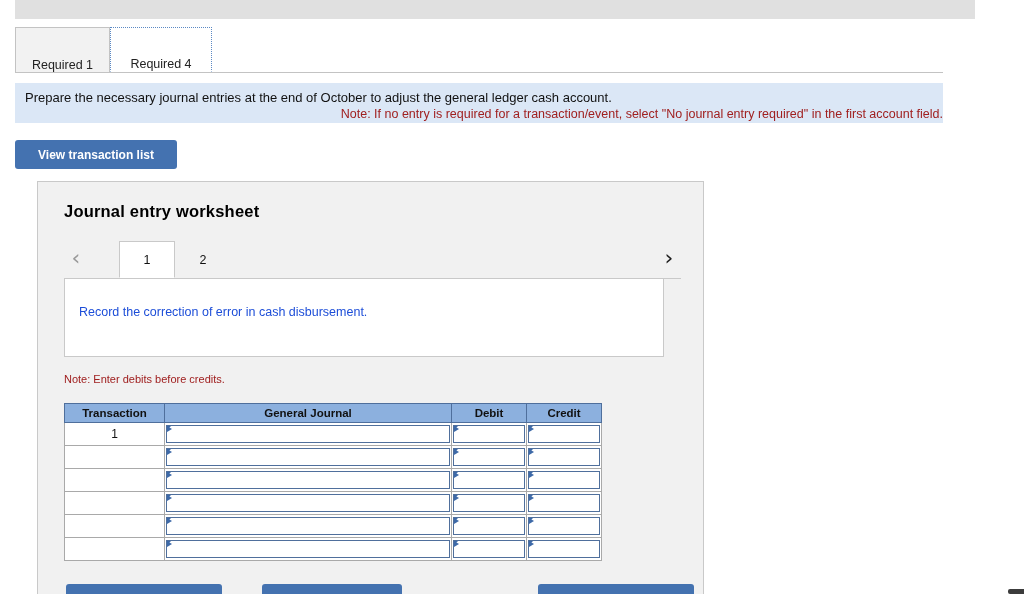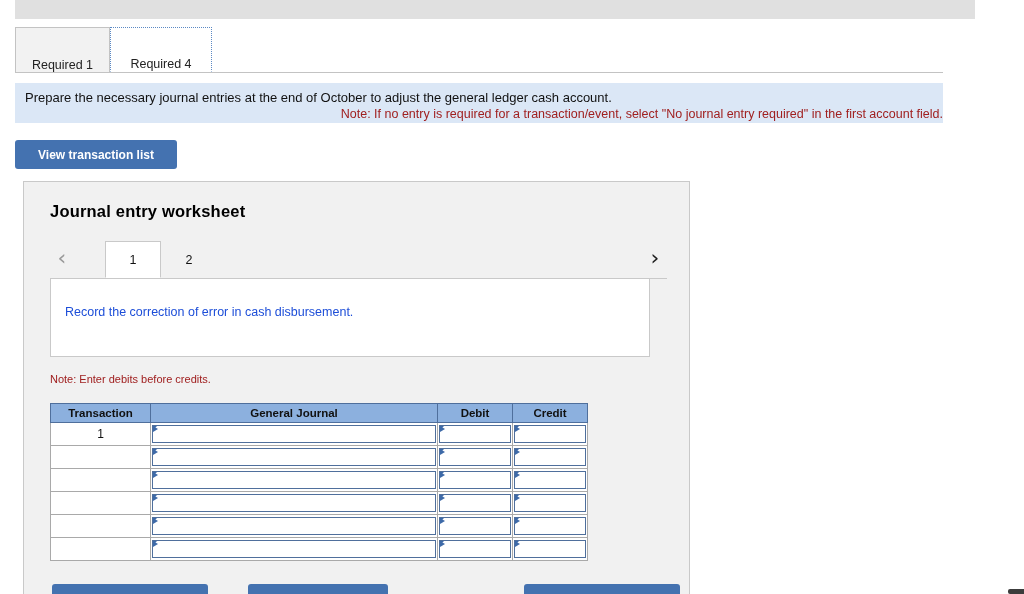--- a/index.html
+++ b/index.html
@@ -105,21 +105,21 @@
     left: 15px;
     top: 140px;
     width: 162px;
     height: 29px;
     text-align: right;
   }
 
   
   .panel {
     position: absolute;
-    left: 23px;
+    left: 37px;
     top: 181px;
     width: 667px;
     height: 413px;
     background: #f1f1f1;
     border: 1px solid #c9c9c9;
     border-bottom: none;
     box-sizing: border-box;
   }
   .panel-title {
     position: absolute;

